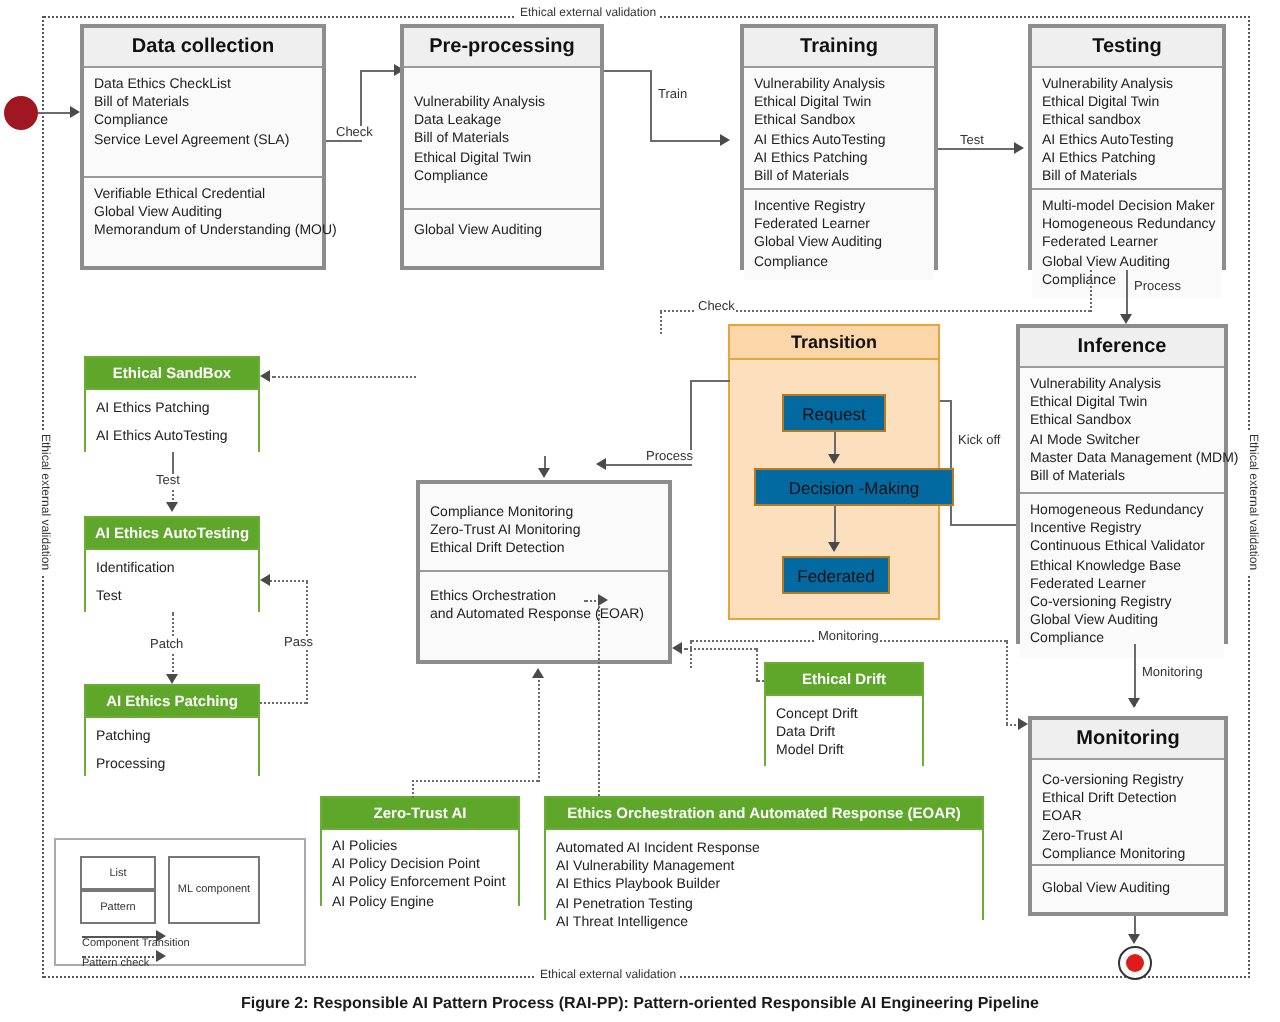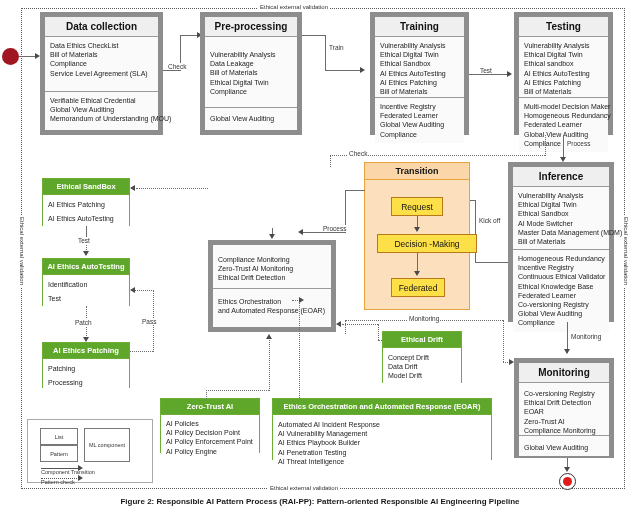--- a/index.html
+++ b/index.html
@@ -1,40 +1,40 @@
 <!DOCTYPE html>
 <html><head>
 <meta charset="utf-8">
 <style>
   html,body{margin:0;padding:0;background:#ffffff;}
   body{font-family:"Liberation Sans",sans-serif;}
   #canvas{position:relative;width:640px;height:511px;overflow:hidden;background:#fff;}
 
   
-  .node{position:absolute;box-sizing:border-box;border:5px solid #0ea5e9;background:#fff;}
+  .node{position:absolute;box-sizing:border-box;border:2px solid #0ea5e9;background:#fff;}
   .node .hdr{box-sizing:border-box;text-align:center;font-weight:bold;background:#f2f2f2;
              border-bottom:1px solid #9a9a9a;color:#111;}
   .node .sec{box-sizing:border-box;padding:4px 5px;color:#222;}
   .node .sec + .sec{border-top:1px solid #9a9a9a;}
   .node .sec div{white-space:nowrap;}
 
   
   .grey{border-color:#8d8d8d;background:#fafafa;}
   .grey .hdr{background:#efefef;}
   .grey .sec{background:#fafafa;}
 
   
   .green{border:1px solid #6cae35;background:#fff;}
   .green .hdr{background:#5fa72b;color:#fff;border-bottom:1px solid #6cae35;}
   .green .sec{background:#fff;}
 
   
   .orange{border:1px solid #e8a33d;background:#fce0bd;}
   .orange .hdr{background:#fbd6a8;color:#111;border-bottom:1px solid #e8a33d;}
-  .obox{position:absolute;box-sizing:border-box;background:#fde047;border:1px solid #b9791a;
+  .obox{position:absolute;box-sizing:border-box;background:#0369a1;border:1px solid #b9791a;
         text-align:center;color:#111;}
 
   
   .t7{font-size:7px;line-height:9.2px;}
   .t8{font-size:8px;line-height:10px;}
   .hdr.h9{font-size:9px;line-height:normal;padding:3px 0;}
   .hdr.h8{font-size:7.5px;line-height:normal;padding:3px 0;}
   .hdr.h10{font-size:10px;line-height:normal;padding:4px 0;}
 
   

